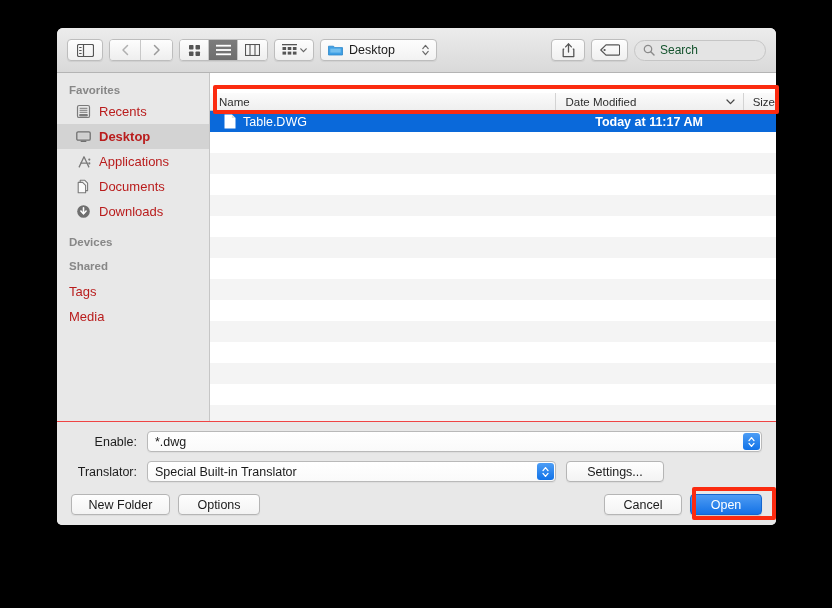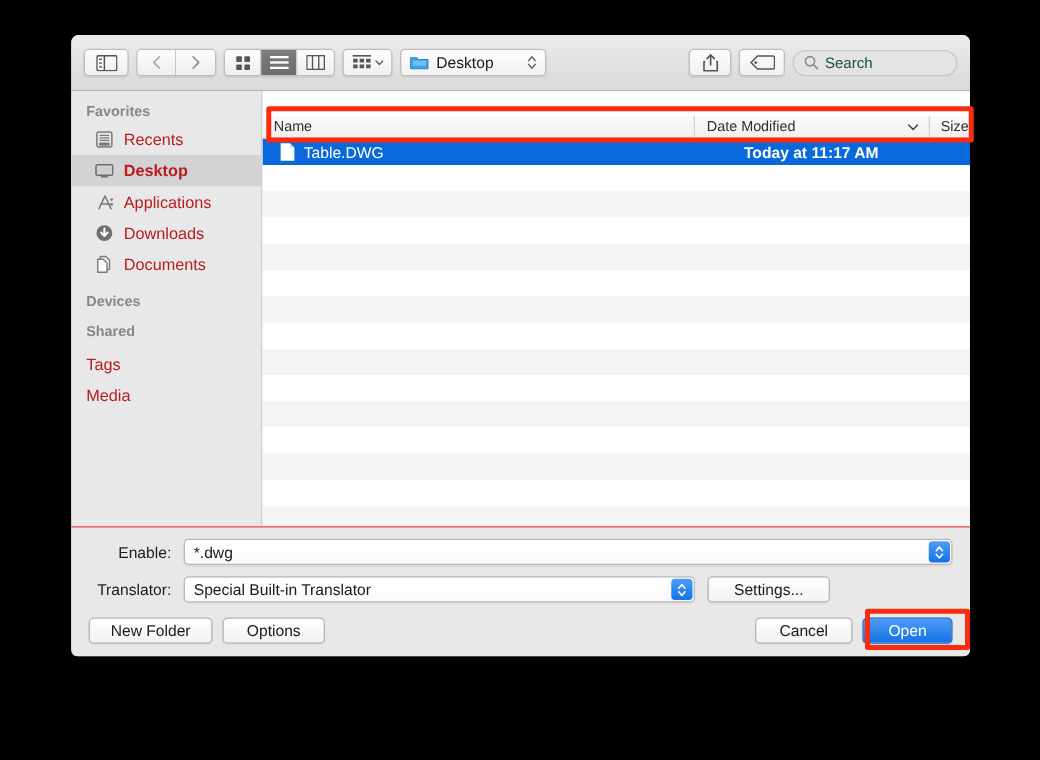--- a/index.html
+++ b/index.html
@@ -347,36 +347,36 @@
               <circle cx="13.3" cy="4.6" r="1.1" fill="#7a7a7a"></circle>
               <circle cx="13.3" cy="8.4" r="1.1" fill="#7a7a7a"></circle>
             </svg>
           </span>
           <span>Applications</span>
         </div>
 
         <div class="sb-item">
           <span class="sb-ico">
             <svg width="15" height="15" viewBox="0 0 15 15">
+              <path d="M4.2,1.2 h4.4 l3,3 v7.4 h-7.4 z" fill="#f2f2f2" stroke="#7a7a7a" stroke-width="1.1" stroke-linejoin="round"></path>
+              <path d="M2.2,3.4 h4.4 l3,3 v7.4 h-7.4 z" fill="#fafafa" stroke="#7a7a7a" stroke-width="1.1" stroke-linejoin="round"></path>
+            </svg>
+          </span>
+          <span>Documents</span>
+        </div>
+
+        <div class="sb-item">
+          <span class="sb-ico">
+            <svg width="15" height="15" viewBox="0 0 15 15">
               <circle cx="7.5" cy="7.5" r="6.3" fill="#6f6f6f"></circle>
               <path d="M7.5,3.8 L7.5,9.4" stroke="#fff" stroke-width="1.6" stroke-linecap="round"></path>
               <polyline points="4.9,7 7.5,9.8 10.1,7" fill="none" stroke="#fff" stroke-width="1.6" stroke-linecap="round" stroke-linejoin="round"></polyline>
             </svg>
           </span>
           <span>Downloads</span>
-        </div>
-
-        <div class="sb-item">
-          <span class="sb-ico">
-            <svg width="15" height="15" viewBox="0 0 15 15">
-              <path d="M4.2,1.2 h4.4 l3,3 v7.4 h-7.4 z" fill="#f2f2f2" stroke="#7a7a7a" stroke-width="1.1" stroke-linejoin="round"></path>
-              <path d="M2.2,3.4 h4.4 l3,3 v7.4 h-7.4 z" fill="#fafafa" stroke="#7a7a7a" stroke-width="1.1" stroke-linejoin="round"></path>
-            </svg>
-          </span>
-          <span>Documents</span>
         </div>
 
         <div class="sb-head" style="padding-top:12px">Devices</div>
         <div class="sb-head" style="padding-top:9px">Shared</div>
 
         <div class="sb-item plain" style="padding-top:7px">
           <span>Tags</span>
         </div>
         <div class="sb-item plain" style="padding-top:7px">
           <span>Media</span>

